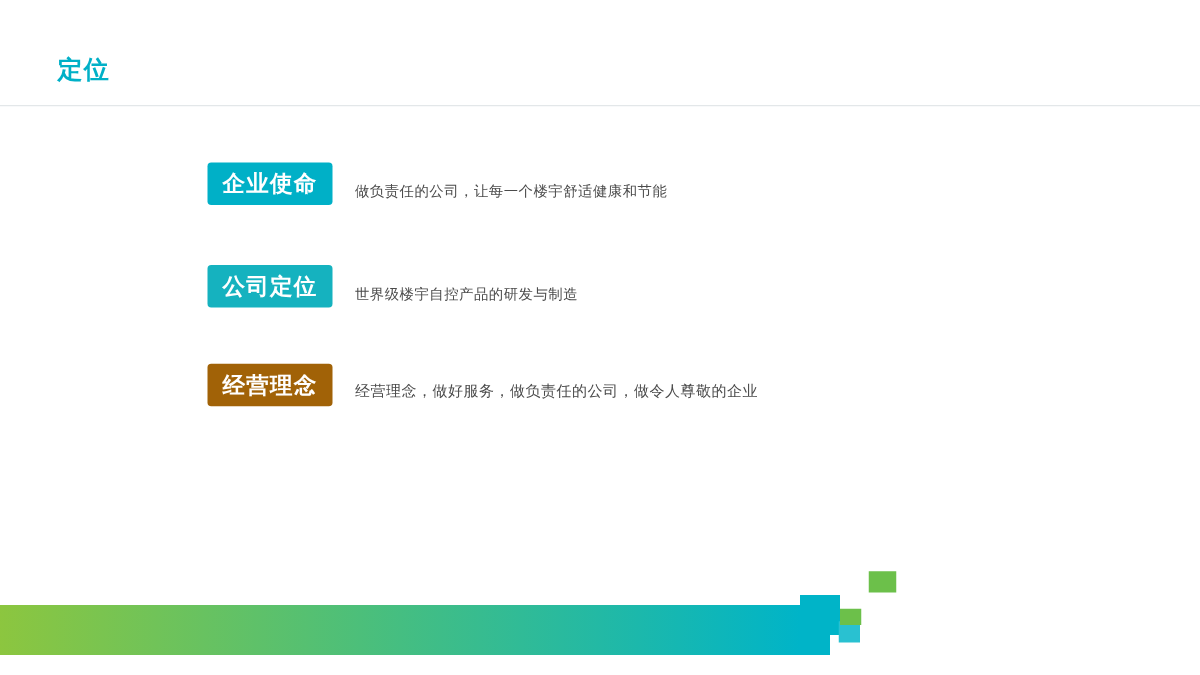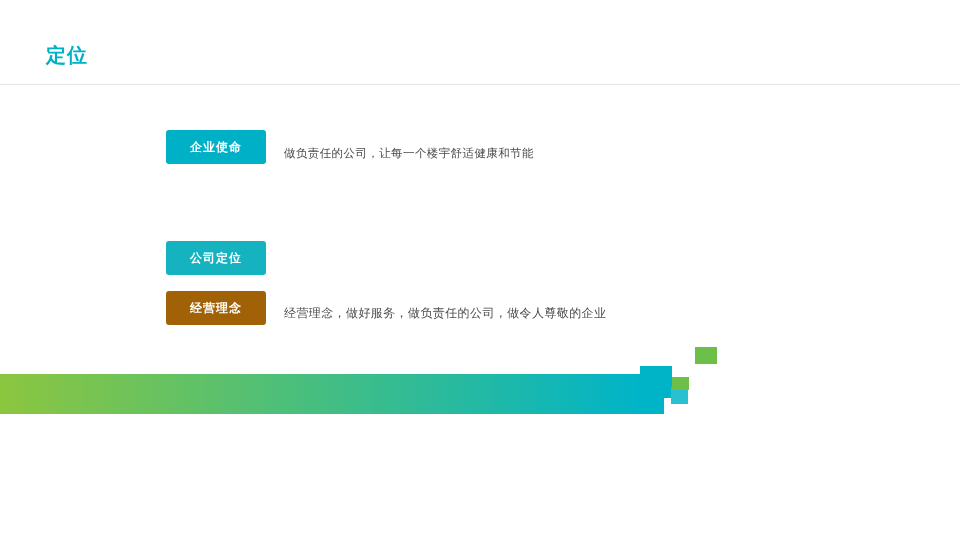--- a/index.html
+++ b/index.html
@@ -9,21 +9,21 @@
   body {
     width: 960px;
     height: 540px;
     background: #ffffff;
     font-family: "Liberation Sans", sans-serif;
     overflow: hidden;
   }
   .slide {
     position: relative;
     width: 960px;
-    height: 414px;
+    height: 524px;
     background: #ffffff;
     overflow: hidden;
   }
 
   
   .slide-title {
     position: absolute;
     left: 46px;
     top: 42px;
     font-size: 20px;
@@ -91,31 +91,31 @@
     position: absolute;
     left: 0;
     top: 112px;
     width: 960px;
   }
   .row {
     position: absolute;
     left: 166px;
   }
   .row-1 { top: 18px; }
-  .row-2 { top: 100px; margin-top: 29px; }
+  .row-2 { top: 100px; }
   .row-3 { top: 179px; }
 
   .tag {
     width: 100px;
     height: 34px;
     border-radius: 3px;
     display: flex;
     align-items: center;
     justify-content: center;
-    font-size: 12px;
+    font-size: 18px;
     font-weight: bold;
     color: #ffffff;
     letter-spacing: 1px;
   }
   .row-text {
     position: absolute;
     left: 118px;
     top: 16px;
     white-space: nowrap;
     font-size: 11.5px;
@@ -185,20 +185,21 @@
 
   <div class="rows">
 
     <div class="row row-1">
       <div class="tag" style="background:#00b0c7">企业使命</div>
       <div class="row-text">做负责任的公司，让每一个楼宇舒适健康和节能</div>
     </div>
 
     <div class="row row-2">
       <div class="tag" style="background:#15b2bf">公司定位</div>
+      <div class="row-text">世界级楼宇自控产品的研发与制造</div>
     </div>
 
     <div class="row row-3">
       <div class="tag" style="background:#a16207">经营理念</div>
       <div class="row-text">经营理念，做好服务，做负责任的公司，做令人尊敬的企业</div>
     </div>
 
   </div>
 
   <div class="bottom-bar"></div>

